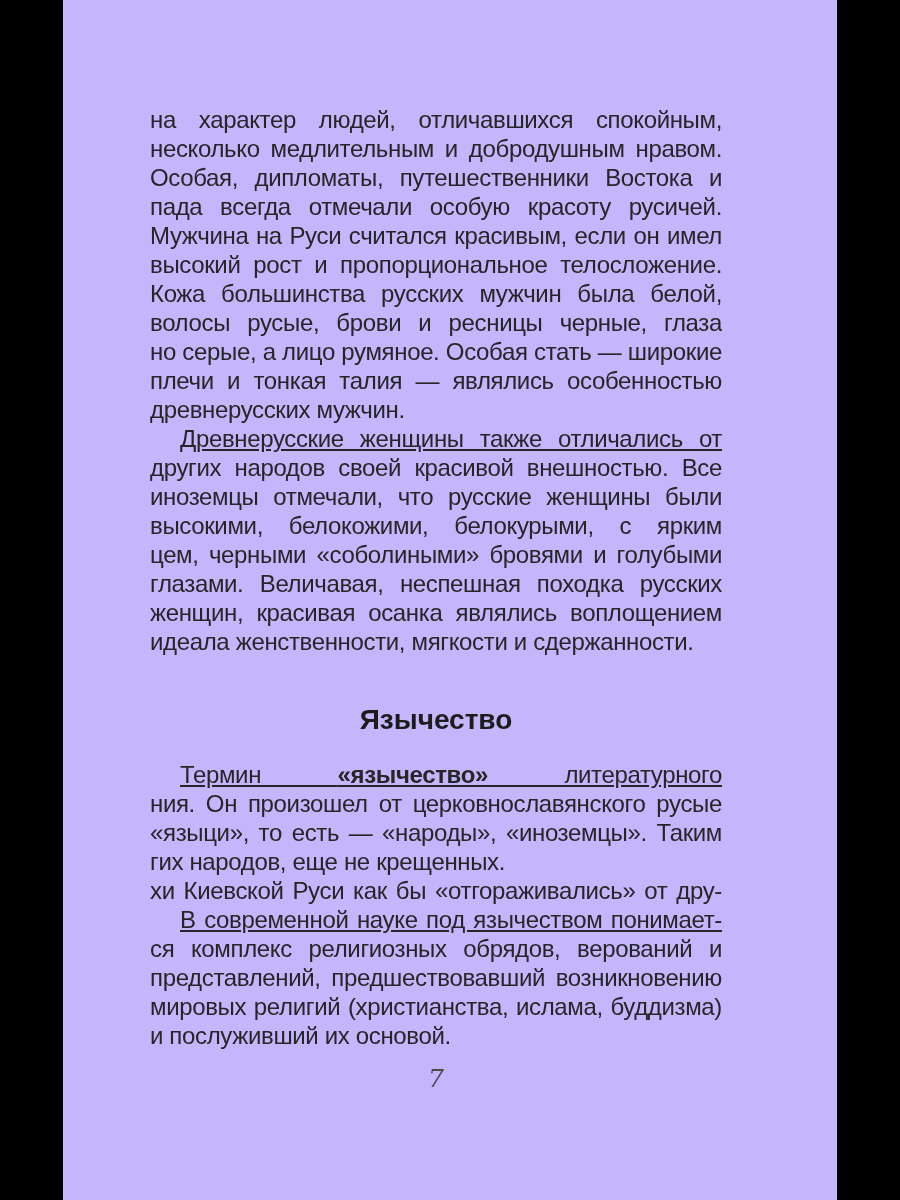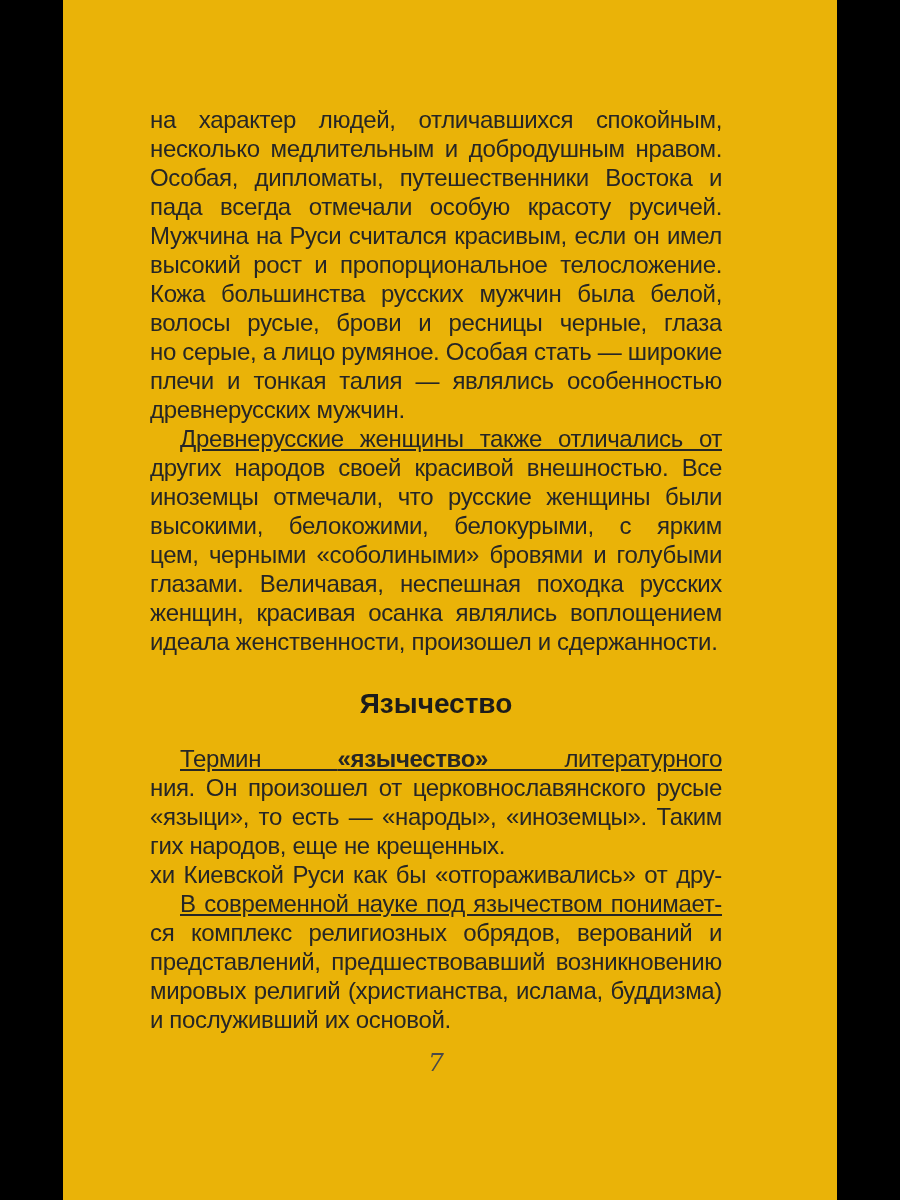--- a/index.html
+++ b/index.html
@@ -8,21 +8,21 @@
     width: 900px;
     height: 1200px;
     background: #ffffff;
     overflow: hidden;
     font-family: "Liberation Sans", sans-serif;
   }
   .page {
     position: relative;
     width: 900px;
     height: 1200px;
-    background: #eab308;
+    background: #c4b5fd;
   }
   .bar {
     position: absolute;
     top: 0;
     width: 63px;
     height: 1200px;
     background: #000000;
   }
   .bar-left  { left: 0; }
   .bar-right { left: 837px; }
@@ -48,21 +48,21 @@
   .last {
     text-align: left;
   }
   .indent {
     text-indent: 30px;
     text-decoration: underline;
   }
   .b { font-weight: bold; }
 
   .heading {
-    margin-top: 32px;
+    margin-top: 48px;
     height: 32px;
     line-height: 32px;
     text-align: center;
     font-size: 28px;
     font-weight: bold;
     color: #1c1c1c;
     letter-spacing: 0;
   }
   .p3 { margin-top: 24px; }
 
@@ -102,21 +102,21 @@
     </div>
 
     <div>
       <div class="line jl indent">Древнерусские женщины также отличались от</div>
       <div class="line jl">других народов своей красивой внешностью. Все</div>
       <div class="line jl">иноземцы отмечали, что русские женщины были</div>
       <div class="line jl">высокими, белокожими, белокурыми, с ярким румян-</div>
       <div class="line jl">цем, черными «соболиными» бровями и голубыми</div>
       <div class="line jl">глазами. Величавая, неспешная походка русских</div>
       <div class="line jl">женщин, красивая осанка являлись воплощением</div>
-      <div class="line last">идеала женственности, произошел и сдержанности.</div>
+      <div class="line last">идеала женственности, мягкости и сдержанности.</div>
     </div>
 
     <div class="heading">Язычество</div>
 
     <div class="p3">
       <div class="line jl indent"><span>Термин </span><span class="b">«язычество»</span><span> литературного происхожде-</span></div>
       <div class="line jl">ния. Он произошел от церковнославянского русые</div>
       <div class="line jl">«языци», то есть — «народы», «иноземцы». Таким</div>
       <div class="line last">гих народов, еще не крещенных.</div>
       <div class="line jl">хи Киевской Руси как бы «отгораживались» от дру-</div>

